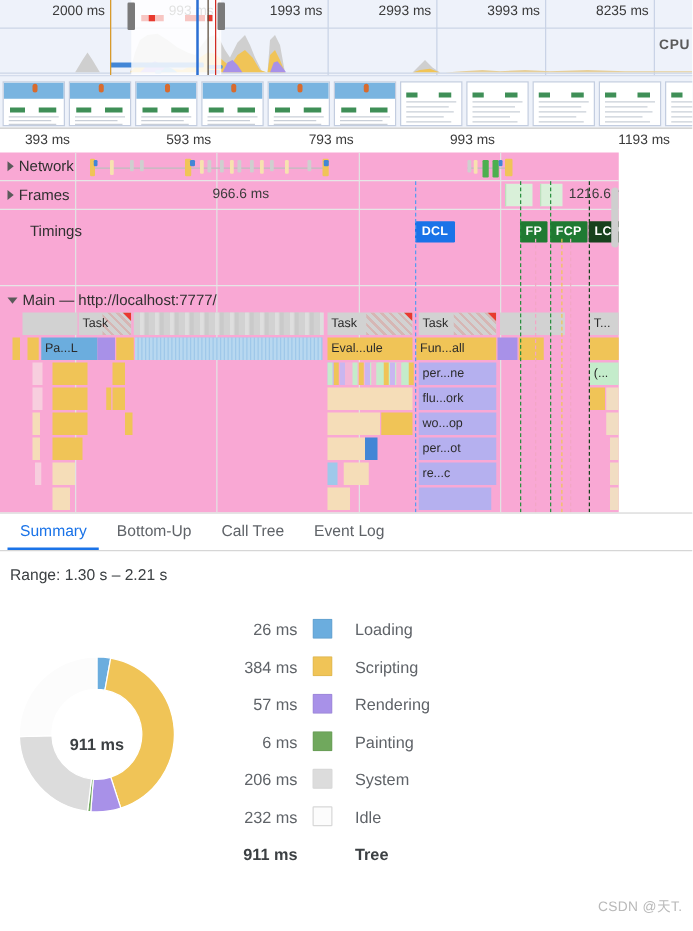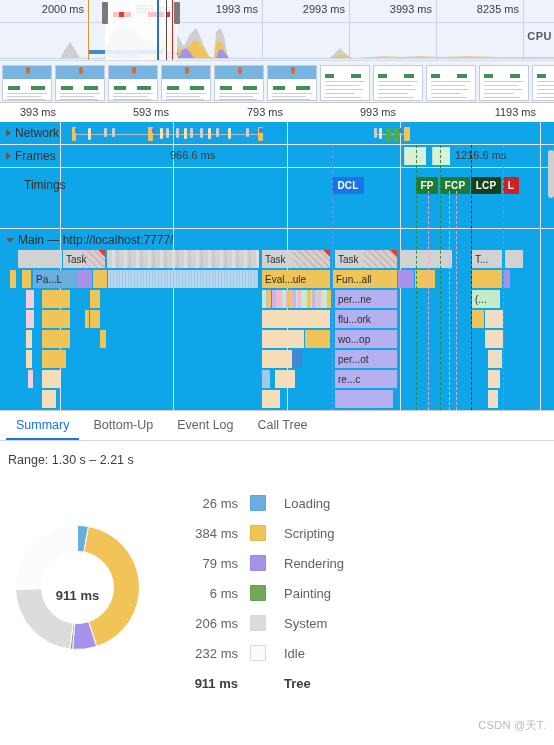--- a/index.html
+++ b/index.html
@@ -80,22 +80,22 @@
   .tl-tick {
     position: absolute; top: 0; height: 288px; border-left: 1px solid #e2e2e2;
   }
   .tl-tick-label {
     position: absolute; top: 3px; font-size: 11px; color: #3a3a3a;
     white-space: nowrap; transform: translateX(-100%); padding-right: 4px;
   }
 
   
   .tracks {
-    position: absolute; left: 0; top: 122px; width: 554px; height: 288px;
-    background: #0ea5e9; overflow: hidden;
+    position: absolute; left: 0; top: 122px; width: 495px; height: 288px;
+    background: #f9a8d4; overflow: hidden;
   }
   .track-row { position: absolute; left: 0; width: 554px; }
   .track-title {
     position: absolute; left: 6px; font-size: 12px; color: #303030;
     display: flex; align-items: center; gap: 4px; z-index: 6;
     background: transparent;
   }
   .tri {
     width: 0; height: 0; border-left: 5px solid #5a5a5a;
     border-top: 4px solid transparent; border-bottom: 4px solid transparent;
@@ -647,22 +647,22 @@
         <div class="marker-line" style="left: 456px; top: 69px; height: 219px; border-left: 1px dashed rgb(243, 166, 198);"></div>
       </div>
 
     <div class="scroll-nub" style="top:28px; height:48px;"></div>
   </div>
 
   <div class="bottom">
     <div class="tabbar" id="tabbar">
         <div class="tab active">Summary</div>
         <div class="tab">Bottom-Up</div>
+        <div class="tab">Call Tree</div>
         <div class="tab">Event Log</div>
-        <div class="tab">Call Tree</div>
       </div>
     <div class="range-text">Range: 1.30 s – 2.21 s</div>
   </div>
 
   <div class="donut-wrap">
     <svg id="donut" viewBox="0 0 135 135" width="135" height="135">
         <path d="M67.5,5.5 A62,62 0 0 1 78.55850602570621,6.494185158466905 L73.9139334949096,32.116627391910804 A35.96,35.96 0 0 0 67.5,31.54 Z" fill="#6badde" stroke="#ffffff" stroke-width="1"></path>
         <path d="M78.55850602570621,6.494185158466905 A62,62 0 0 1 86.63871819912563,126.47210752291677 L78.60045655549287,101.70382236329172 A35.96,35.96 0 0 0 73.9139334949096,32.116627391910804 Z" fill="#f0c457" stroke="#ffffff" stroke-width="1"></path>
         <path d="M86.63871819912563,126.47210752291677 A62,62 0 0 1 62.58757911577627,129.3050816766408 L64.65079588715024,103.34694737245167 A35.96,35.96 0 0 0 78.60045655549287,101.70382236329172 Z" fill="#a891e8" stroke="#ffffff" stroke-width="1"></path>
         <path d="M62.58757911577627,129.3050816766408 A62,62 0 0 1 60.034889302368384,129.0489408704334 L63.170235795373664,103.19838570485138 A35.96,35.96 0 0 0 64.65079588715024,103.34694737245167 Z" fill="#70a85d" stroke="#ffffff" stroke-width="1"></path>
@@ -677,21 +677,21 @@
         <div class="lg-val">26 ms</div>
         <div class="lg-swatch" style="background: rgb(107, 173, 222); border: 1px solid rgba(0, 0, 0, 0.05);"></div>
         <div class="lg-name">Loading</div>
       </div>
       <div class="legend-row">
         <div class="lg-val">384 ms</div>
         <div class="lg-swatch" style="background: rgb(240, 196, 87); border: 1px solid rgba(0, 0, 0, 0.05);"></div>
         <div class="lg-name">Scripting</div>
       </div>
       <div class="legend-row">
-        <div class="lg-val">79 ms</div>
+        <div class="lg-val">57 ms</div>
         <div class="lg-swatch" style="background: rgb(168, 145, 232); border: 1px solid rgba(0, 0, 0, 0.05);"></div>
         <div class="lg-name">Rendering</div>
       </div>
       <div class="legend-row">
         <div class="lg-val">6 ms</div>
         <div class="lg-swatch" style="background: rgb(112, 168, 93); border: 1px solid rgba(0, 0, 0, 0.05);"></div>
         <div class="lg-name">Painting</div>
       </div>
       <div class="legend-row">
         <div class="lg-val">206 ms</div>

